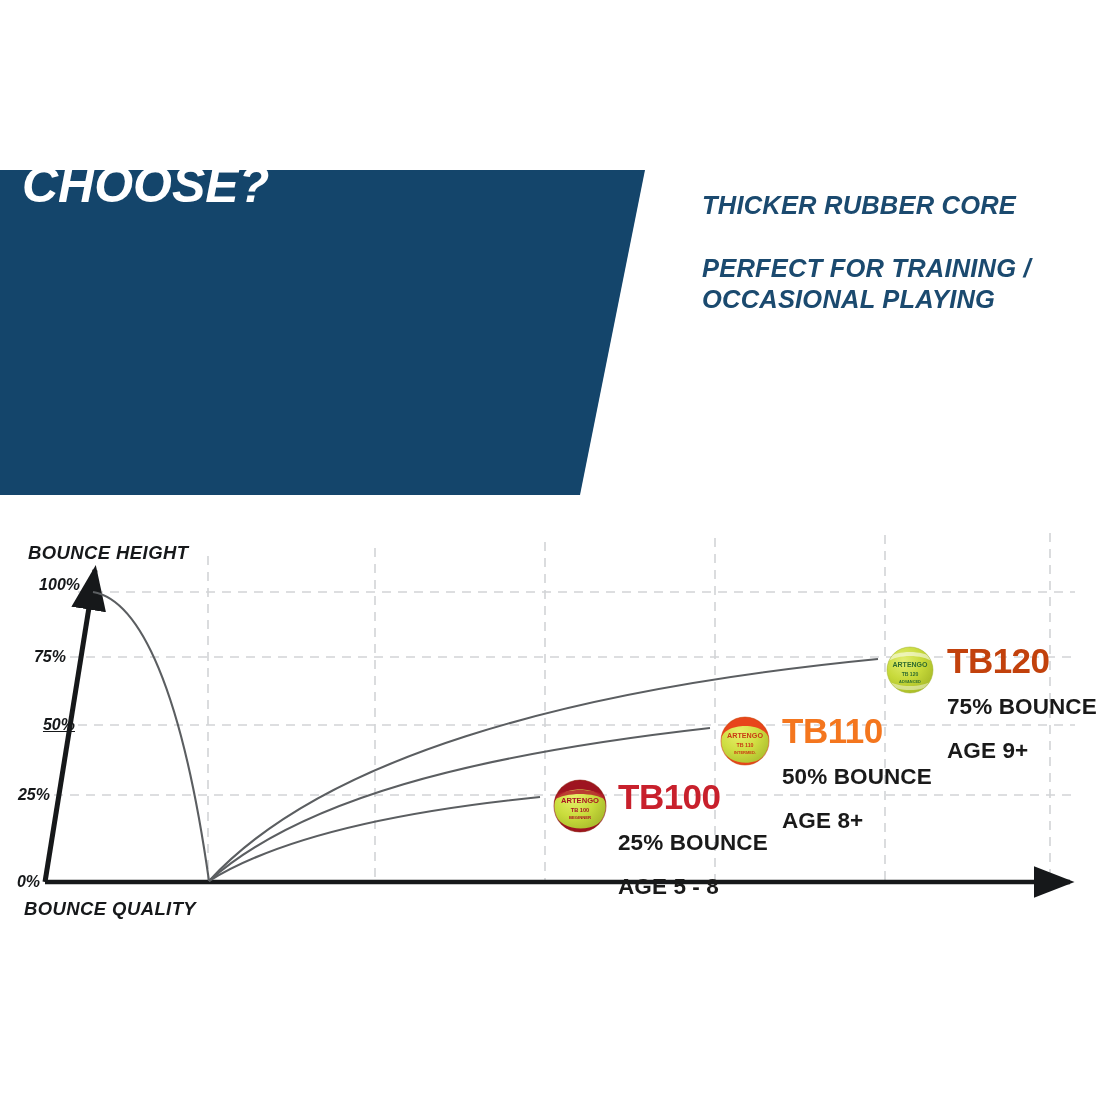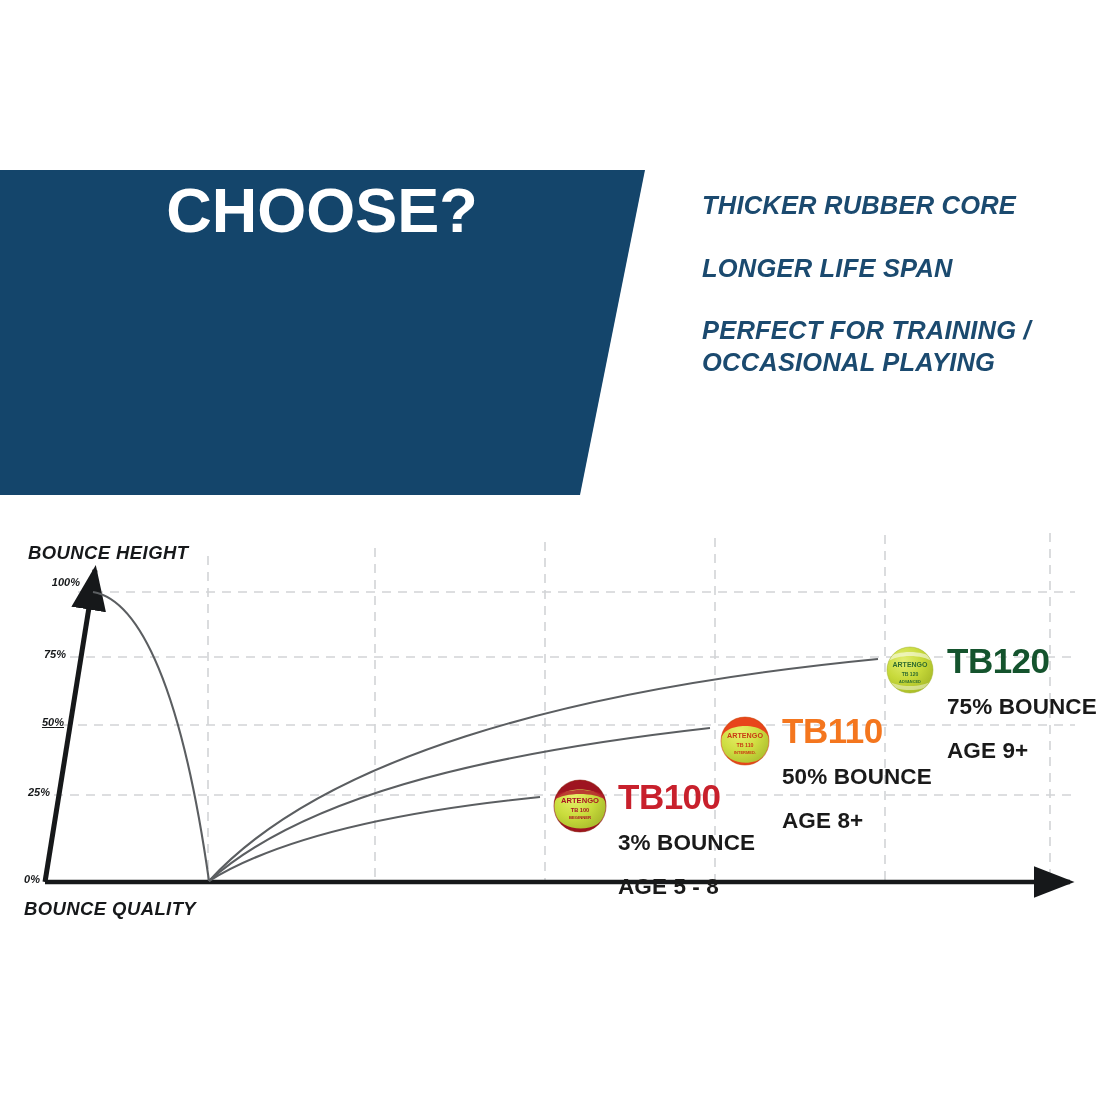--- a/index.html
+++ b/index.html
@@ -36,27 +36,27 @@
   #title-line-1 {
     font-style: italic;
     font-weight: normal;
     font-size: 52px;
     letter-spacing: 0.5px;
     color: #ffffff;
     line-height: 1.0;
     white-space: nowrap;
   }
   .title-line-big {
-    font-weight: bold;
-    font-size: 63px;
+    font-style: italic;
+    font-weight: bold;
+    font-size: 50px;
     letter-spacing: 0px;
     color: #ffffff;
     line-height: 1.32;
     white-space: nowrap;
-    text-align: center;
   }
 
   
   #feature-list {
     position: absolute;
     left: 702px;
     top: 190px;
     width: 390px;
     z-index: 2;
   }
@@ -90,21 +90,21 @@
     white-space: nowrap;
     z-index: 3;
   }
   #y-axis-title { left: 28px; top: 542px; }
   #x-axis-title { left: 24px; top: 898px; }
 
   .y-tick {
     position: absolute;
     font-style: italic;
     font-weight: bold;
-    font-size: 11px;
+    font-size: 16px;
     color: #16181A;
     text-align: right;
     white-space: nowrap;
     z-index: 3;
   }
 
   
   .callout { position: absolute; z-index: 4; }
   .product-name {
     font-weight: bold;
@@ -129,21 +129,20 @@
 
 <div id="title-block"></div>
 <div id="title-inner" style="position:absolute; z-index:3;">
   <div id="title-line-1">KIDS TENNIS BALLS</div>
   <div class="title-line-big">WHICH ONE TO</div>
   <div class="title-line-big">CHOOSE?</div>
 </div>
 
 <div id="feature-list">
   <div class="feature-item">THICKER RUBBER CORE</div>
-  <div class="feature-item">LONGER LIFE SPAN</div>
   <div class="feature-item" style="white-space:pre-line;">PERFECT FOR TRAINING /
 OCCASIONAL PLAYING</div>
 </div>
 
 <svg id="chart" viewBox="0 0 1100 1100">
   <defs>
     <marker id="arrowhead" markerWidth="9" markerHeight="7" refX="8" refY="3.5" orient="auto">
       <polygon points="0 0, 9 3.5, 0 7" fill="#16181A"></polygon>
     </marker>
     <radialGradient id="ballRed" cx="38%" cy="32%" r="72%">
@@ -235,33 +234,33 @@
     <text x="910" y="676" text-anchor="middle" font-family="Liberation Sans, sans-serif" font-size="5.1" font-weight="bold" fill="#2E6B2F">TB 120</text>
     <text x="910" y="683" text-anchor="middle" font-family="Liberation Sans, sans-serif" font-size="3.9" font-weight="bold" fill="#2E6B2F">ADVANCED</text>
   </g>
 </svg>
 
 <div class="axis-title" id="y-axis-title">BOUNCE HEIGHT</div>
 <div class="axis-title" id="x-axis-title">BOUNCE QUALITY</div>
 
 <div class="y-tick" style="left:8px;  top:873px; width:32px;">0%</div>
 <div class="y-tick" style="left:10px; top:786px; width:40px;">25%</div>
-<div class="y-tick" style="left:24px; top:716px; width:40px;text-decoration:underline;">50%</div>
+<div class="y-tick" style="left:35px; top:716px; width:40px;text-decoration:underline;">50%</div>
 <div class="y-tick" style="left:26px; top:648px; width:40px;">75%</div>
 <div class="y-tick" style="left:32px; top:576px; width:48px;">100%</div>
 
 <div class="callout" style="left:618px; top:780px;">
   <div class="product-name" style="color:#C8202C;">TB100</div>
-  <div class="bounce-line">3% BOUNCE</div>
+  <div class="bounce-line">25% BOUNCE</div>
   <div class="age-line">AGE 5 - 8</div>
 </div>
 
 <div class="callout" style="left:782px; top:714px;">
   <div class="product-name" style="color:#F4761E;">TB110</div>
   <div class="bounce-line">50% BOUNCE</div>
   <div class="age-line">AGE 8+</div>
 </div>
 
 <div class="callout" style="left:947px; top:644px;">
-  <div class="product-name" style="color:#14532d;">TB120</div>
+  <div class="product-name" style="color:#c2410c;">TB120</div>
   <div class="bounce-line">75% BOUNCE</div>
   <div class="age-line">AGE 9+</div>
 </div>
 
 </body></html>

